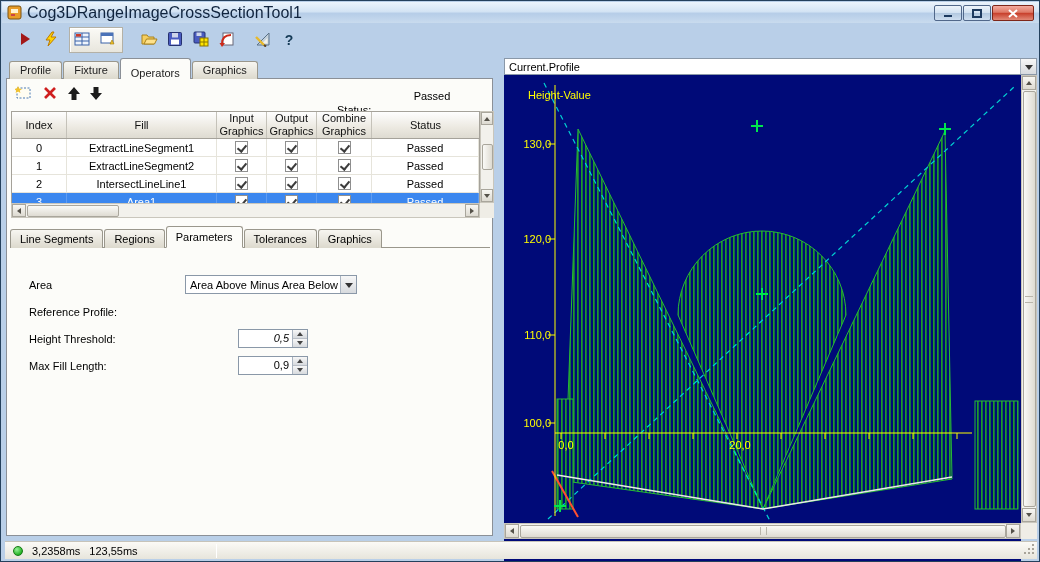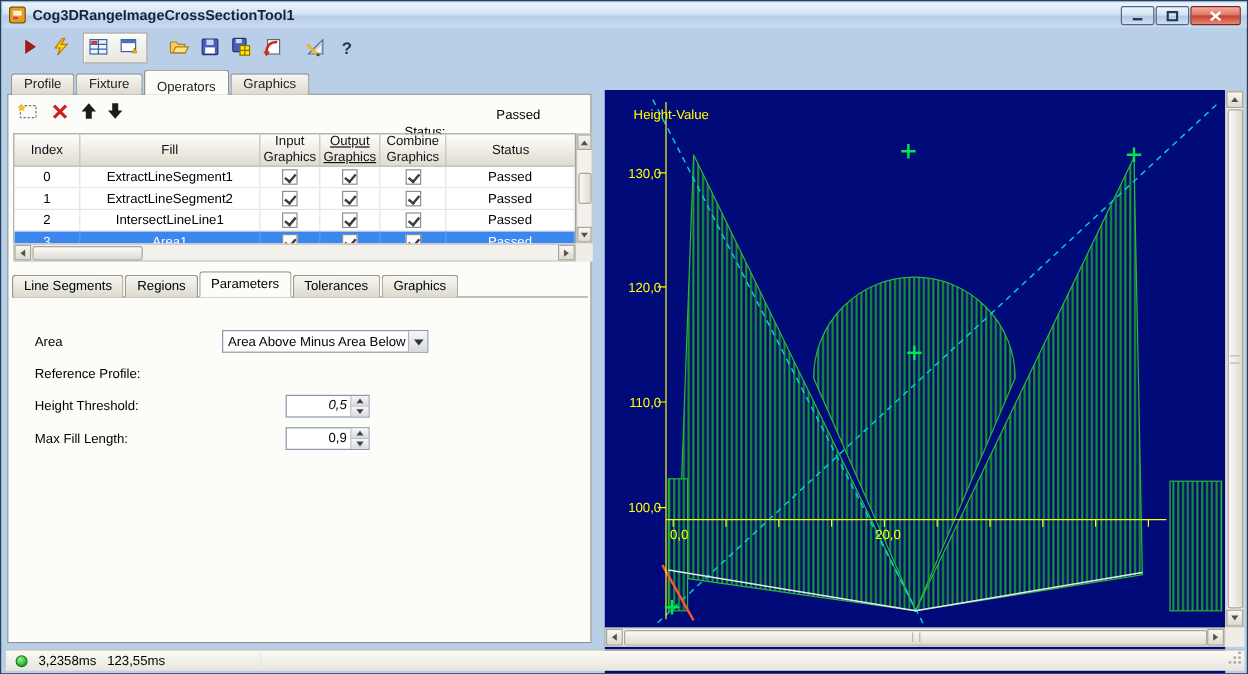--- a/index.html
+++ b/index.html
@@ -3,21 +3,21 @@
 <meta charset="utf-8">
 <style>
   * { margin:0; padding:0; box-sizing:border-box; }
   html,body { font-family:"Liberation Sans", sans-serif; font-size:11px; color:#000; background:#9aa7b8; }
   .window { position:relative; width:1040px; height:562px; background:#b9cfe8; border:1px solid #24405c; overflow:hidden; }
 
   
   .titlebar { position:absolute; left:1px; top:1px; width:1037px; height:21px;
     background:linear-gradient(#ecf4fc,#d4e4f4 45%,#b6cde8 55%,#c9dbee); display:flex; align-items:center; padding-left:5px; }
   .app-icon { width:15px; height:15px; display:inline-block; }
-  .title-text { margin-left:5px; font-size:12px; color:#10243e;font-weight:bold; }
+  .title-text { margin-left:5px; font-size:16px; color:#10243e; }
   .winbtns { position:absolute; right:5px; top:3px; display:flex; }
   .winbtn { width:28px; height:16px; margin-left:1px; border:1px solid #51688a; border-radius:2px;
     background:linear-gradient(#eef5fb,#d3e2f1 48%,#b2c8e0 52%,#cfdff0); display:flex; align-items:center; justify-content:center; }
   .winbtn.close { width:42px; background:linear-gradient(#f4ab9f,#e3War 0); background:linear-gradient(#f4ab9f,#de7966 45%,#c8402c 52%,#e28a78); border-color:#7e2619; }
 
   
   .toolbar { position:absolute; left:4px; top:24px; width:700px; height:30px; display:flex; align-items:center; padding-left:8px; }
   .tbi { width:24px; height:24px; display:flex; align-items:center; justify-content:center; margin-right:2px; }
   .tb-group { display:flex; border:1px solid #b4b1a6; background:linear-gradient(#fbfaf6,#e8e6dd); box-shadow:inset 1px 1px 0 #fff; margin:0 4px; }
   .tb-gap { width:10px; }
@@ -40,21 +40,21 @@
   .grid-head { display:flex; height:28px; border:1px solid #a5a29a;
     background:linear-gradient(#fefefe,#ece9e1 60%,#dedbd1); }
   .gh { border-right:1px solid #c5c2b9; display:flex; align-items:center; justify-content:center; text-align:center;
     white-space:pre-line; line-height:1.15; color:#111; }
   .gh:last-child { border-right:none; }
   .grid-body { height:64px; overflow:hidden; border-left:1px solid #a5a29a; border-right:1px solid #a5a29a; background:#fff; }
   .grow { display:flex; height:18px; border-bottom:1px solid #e6e4db; background:#fff; }
   .grow.sel { background:#3b87ef; color:#fff; }
   .cell { border-right:1px solid #e6e4db; display:flex; align-items:center; justify-content:center; overflow:hidden; }
   .grow.sel .cell { border-right-color:#5e9cf2; }
-  .w-index{width:55px;} .w-name{width:150px;} .w-ga{width:50px;} .w-gb{width:50px;text-decoration:underline;} .w-gc{width:55px;} .w-status{flex:1;}
+  .w-index{width:55px;} .w-name{width:150px;} .w-ga{width:50px;} .w-gb{width:50px;} .w-gc{width:55px;} .w-status{flex:1;}
 
   .cb { width:13px; height:13px; background:#fff; border:1px solid #8f8f8f; position:relative; flex:none; }
   .cb::after { content:""; position:absolute; left:3px; top:1px; width:4px; height:7px;
     border-right:2px solid #3c3c3c; border-bottom:2px solid #3c3c3c; transform:rotate(40deg); }
 
   
   .sb-v { position:absolute; width:14px; background:#f2f1ec; border:1px solid #c9c6bc; }
   .sb-h { position:absolute; height:15px; background:#f2f1ec; border:1px solid #c9c6bc; }
   .sb-btn { position:absolute; background:linear-gradient(#f8f7f3,#dddad1); border:1px solid #a9a69c; display:flex; align-items:center; justify-content:center; }
   .sb-thumb { position:absolute; background:linear-gradient(90deg,#fafaf7,#dedbd2); border:1px solid #a9a69c; border-radius:2px; }
@@ -365,20 +365,26 @@
     <span class="form-label" style="top:281px;">Max Fill Length:</span>
     <div class="spin" style="top:277px;">
       <span class="spin-val">0,9</span>
       <span class="spin-btns">
         <span class="spin-b up"></span>
         <span class="spin-b dn"></span>
       </span>
     </div>
   </div>
 
+  <div class="src-combo">
+    <span class="combo-txt">Current.Profile</span>
+    <span class="combo-btn">
+        <span class="dd-arrow"></span>
+      </span>
+  </div>
 
   <div class="graph-wrap">
     <svg width="517" height="448" viewBox="0 0 517 448">
       <defs>
         <pattern id="hatch" width="4" height="4" patternUnits="userSpaceOnUse">
           <rect width="4" height="4" fill="#000a78"></rect>
           <rect x="1" width="1.7" height="4" fill="#1d9b2a"></rect>
         </pattern>
       </defs>
       <rect x="0" y="0" width="517" height="448" fill="#000a78"></rect>

